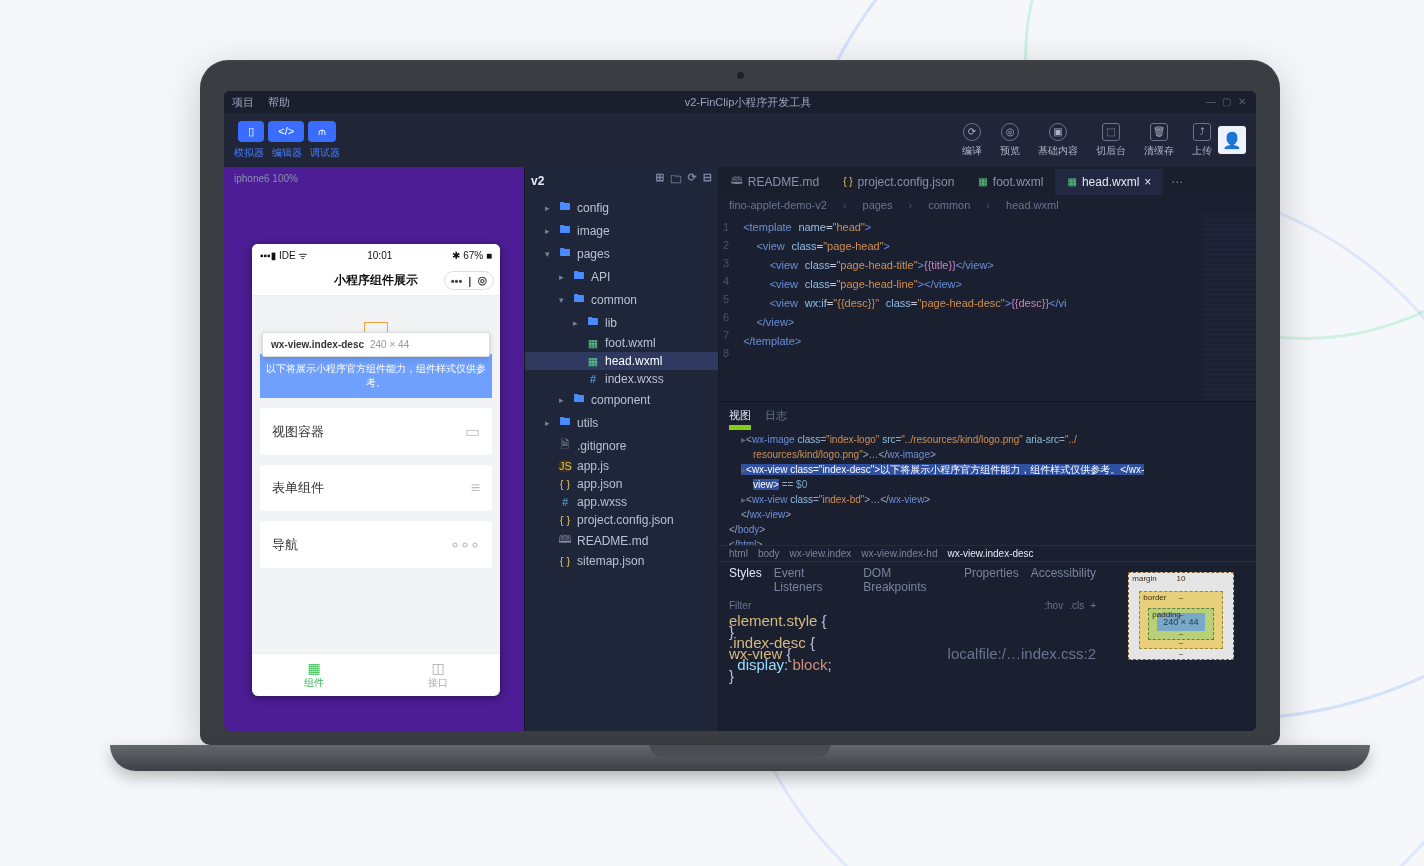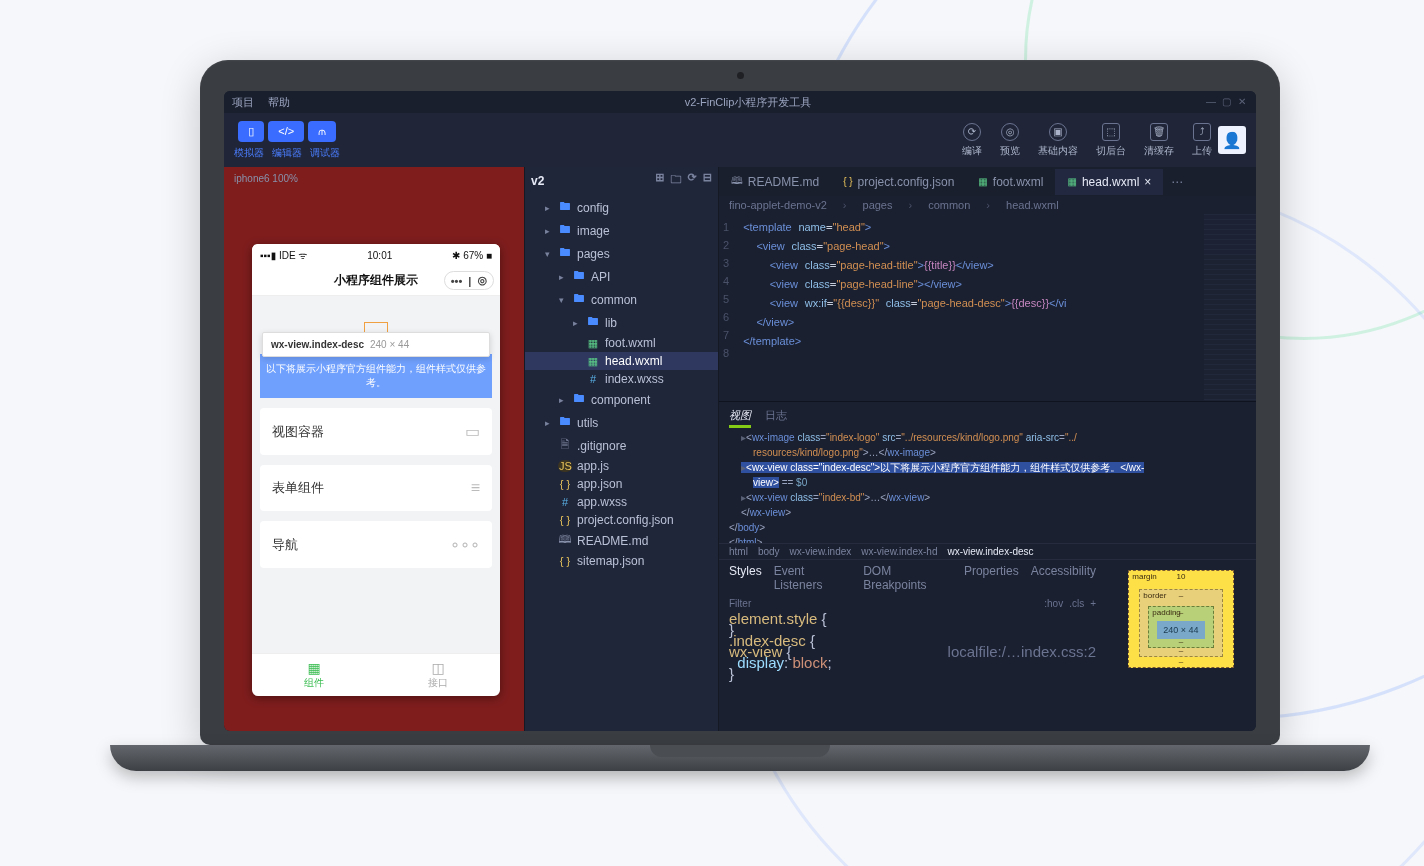--- a/index.html
+++ b/index.html
@@ -35,21 +35,21 @@
 .toolbar-actions { display: flex; gap: 18px; }
 .tbact { display: flex; flex-direction: column; align-items: center; gap: 3px; color: #aab3c9; cursor: pointer; font-size: 10px; }
 .tbact .ic { width: 18px; height: 18px; border: 1px solid #6a7390; border-radius: 50%; display: flex; align-items: center; justify-content: center; font-size: 10px; }
 .tbact .ic.square { border-radius: 3px; }
 .avatar { width: 28px; height: 28px; border-radius: 3px; background: #eef2ff; display: flex; align-items: center; justify-content: center; font-size: 16px; }
 
 
 .workspace { flex: 1; display: flex; min-height: 0; }
 
 
-.sim-panel { width: 300px; background: #7f1d1d; display: flex; flex-direction: column; padding: 4px 0 0 4px; }
+.sim-panel { width: 300px; background: #4c1d95; display: flex; flex-direction: column; padding: 4px 0 0 4px; }
 .sim-head { color: #8892ab; font-size: 10px; padding: 2px 6px; }
 .sim-phone { background: #fff; margin: 58px 24px 0; border-radius: 6px; box-shadow: 0 2px 10px rgba(0,0,0,.4); height: 452px; display: flex; flex-direction: column; overflow: hidden; }
 .status-bar { display: flex; align-items: center; justify-content: space-between; padding: 4px 8px; font-size: 10px; color: #111; background: #fff; }
 .nav-bar { display: flex; align-items: center; justify-content: center; padding: 6px; position: relative; font-size: 12px; color: #111; font-weight: 600; border-bottom: 1px solid #eee; }
 .nav-bar .capsule { position: absolute; right: 6px; display: flex; border: 1px solid #ddd; border-radius: 14px; padding: 2px 6px; gap: 6px; align-items: center; font-size: 11px; color: #444; }
 .phone-body { flex: 1; background: #f2f3f5; padding: 8px; position: relative; overflow: hidden; }
 .tooltip { position: absolute; top: 36px; left: 10px; right: 10px; background: #fff; border: 1px solid #ddd; box-shadow: 0 2px 6px rgba(0,0,0,.15); padding: 6px 8px; font-size: 10px; color: #333; display: flex; gap: 6px; align-items: center; z-index: 2; border-radius: 2px; }
 .tooltip .dim { color: #999; }
 .hl-logo { width: 24px; height: 20px; border: 1px solid #f0a040; margin: 18px auto 0; }
 .hl-block { background: #5a92ff; color: #fff; text-align: center; padding: 8px 4px; font-size: 10px; margin-top: 12px; line-height: 1.4; opacity: .85; }
@@ -91,42 +91,42 @@
 .minimap { width: 52px; background: #1f2536; opacity: .5; background-image: repeating-linear-gradient(#2a3148 0 1px, transparent 1px 5px); }
 .tok-tag { color: #6a8fd8; }
 .tok-attr { color: #8fbfe8; }
 .tok-str { color: #d18f52; }
 .tok-var { color: #c586c0; }
 
 
 .devtools { height: 330px; border-top: 1px solid #0f1320; display: flex; flex-direction: column; font-size: 11px; }
 .dt-tabs { display: flex; gap: 14px; padding: 4px 10px 0; color: #6a7390; }
 .dt-tabs .dtt { cursor: pointer; padding: 2px 0; }
-.dt-tabs .dtt.active { color: #e5e9f5; border-bottom: 3px solid #84cc16; font-style: italic; }
+.dt-tabs .dtt.active { color: #e5e9f5; border-bottom: 5px solid #84cc16; }
 .dt-dom { padding: 2px 10px; font-family: monospace; font-size: 10px; line-height: 15px; color: #9aa4bf; max-height: 115px; overflow: hidden; }
 .dt-dom .hl { background: #2f4f9f; color: #fff; display: inline; }
 .dt-dom .chev { color: #5a6278; }
 .dt-crumbs { padding: 2px 10px; color: #7a839e; font-size: 10px; display: flex; gap: 10px; border-top: 1px solid #262c3e; }
 .dt-crumbs .active { color: #e5e9f5; }
 .dt-panes { display: flex; flex: 1; border-top: 1px solid #262c3e; min-height: 0; }
 .styles-pane { flex: 1; display: flex; flex-direction: column; }
 .styles-tabs { display: flex; gap: 12px; padding: 4px 10px; color: #7a839e; font-size: 12px; }
 .styles-tabs .active { color: #e5e9f5; }
 .filter-row { display: flex; padding: 2px 10px; color: #6a7390; font-size: 10px; }
 .filter-row .filter { flex: 1; }
 .filter-row .opts { display: flex; gap: 6px; }
 .css-rules { flex: 1; padding: 2px 10px; font-family: monospace; font-size: 15px; line-height: 11px; color: #b9c1d6; overflow: hidden; }
 .css-rules .sel { color: #d7ba7d; }
 .css-rules .prop { color: #9cdcfe; }
 .css-rules .val { color: #ce9178; }
 .css-rules .origin { float: right; color: #6a7390; }
 .box-model { width: 150px; padding: 10px; display: flex; align-items: flex-start; justify-content: center; }
-.bm-margin { background: #fde047; padding: 14px 10px 10px; font-size: 9px; color: #3a2a12; text-align: left; position: relative; border: 1px dashed #7a5a30; }
+.bm-margin { background: #e5e5e5; padding: 14px 10px 10px; font-size: 9px; color: #3a2a12; text-align: left; position: relative; border: 1px dashed #7a5a30; }
 .bm-border { background: #e8d07a; padding: 12px 8px 8px; margin-top: 4px; position: relative; border: 1px dashed #9a8640; }
-.bm-padding { background: #b8d078; padding: 10px 8px 8px; margin-top: 4px; position: relative; border: 1px dashed #6a7e3a; }
+.bm-padding { background: #b8d078; padding: 0 8px 8px; margin-top: 4px; position: relative; border: 1px dashed #6a7e3a; }
 .bm-content { background: #7aa8c8; padding: 4px 6px; margin-top: 4px; color: #1a3a50; }
 .bm-label { position: absolute; top: 1px; left: 3px; font-size: 8px; }
 .bm-val { position: absolute; font-size: 8px; }
 .bm-val.top { top: 1px; left: 50%; transform: translateX(-50%); }
 
 </style>
 </head>
 <body>
 
 <div class="bg-curve c1"></div>

